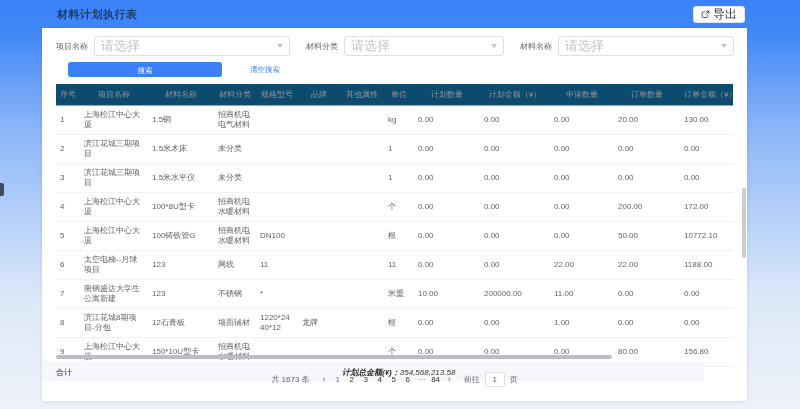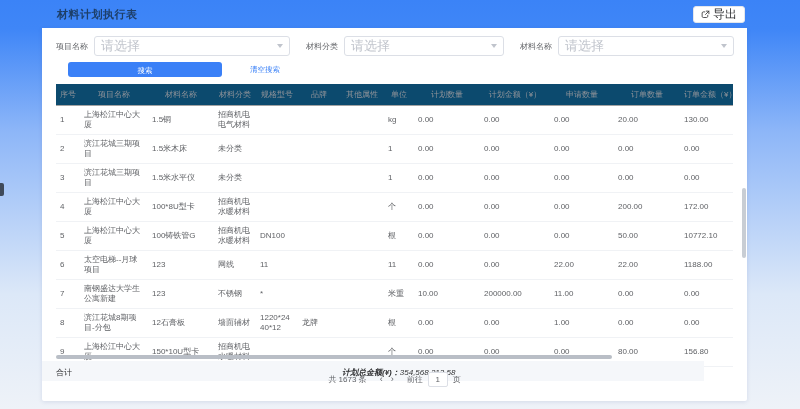--- a/index.html
+++ b/index.html
@@ -289,19 +289,20 @@
   <div class="vscroll"></div>
 
   <div class="totals-row">
     <span class="tlabel">合计</span>
     <span class="tot plan"><b>计划总金额(¥)：</b><span>354,568,213.58</span></span>
   </div>
 
   <div class="pagination">
     <span class="total">共 1673 条</span>
     <button class="arrow">‹</button>
+    <span class="pages" id="pages"><button class="page-btn active">1</button><button class="page-btn">2</button><button class="page-btn">3</button><button class="page-btn">4</button><button class="page-btn">5</button><button class="page-btn">6</button><button class="page-btn ellipsis">···</button><button class="page-btn">84</button></span>
     <button class="arrow">›</button>
     <span class="goto-label">前往</span>
     <input class="goto-input" value="1" style="">
     <span>页</span>
   </div>
 
 </div>
 
 </body></html>

